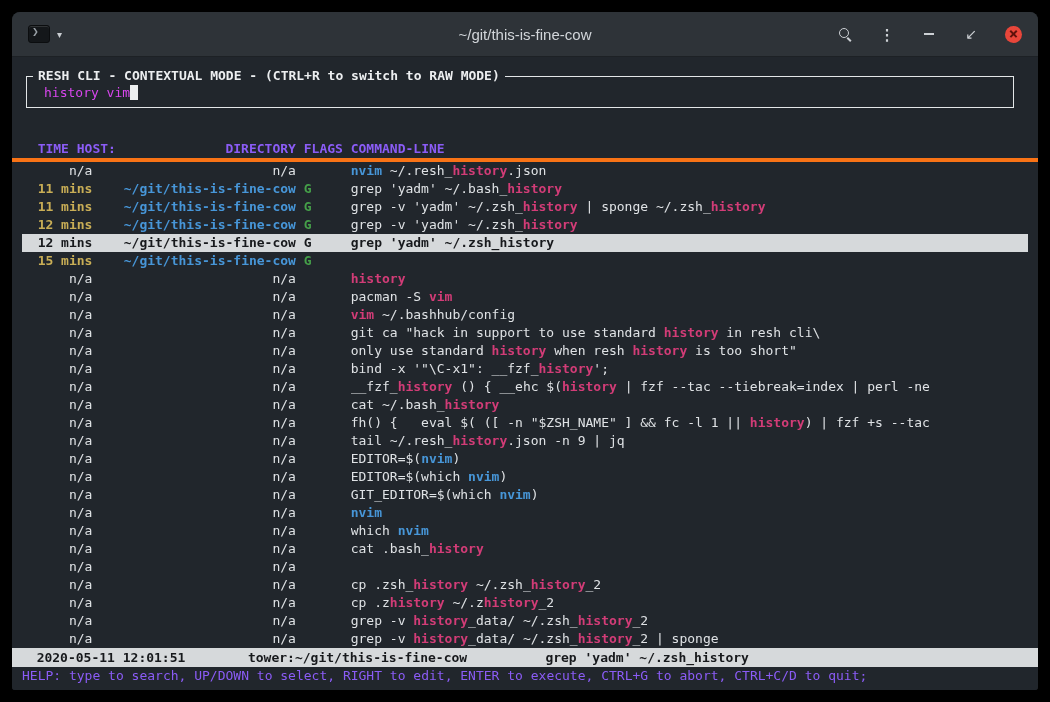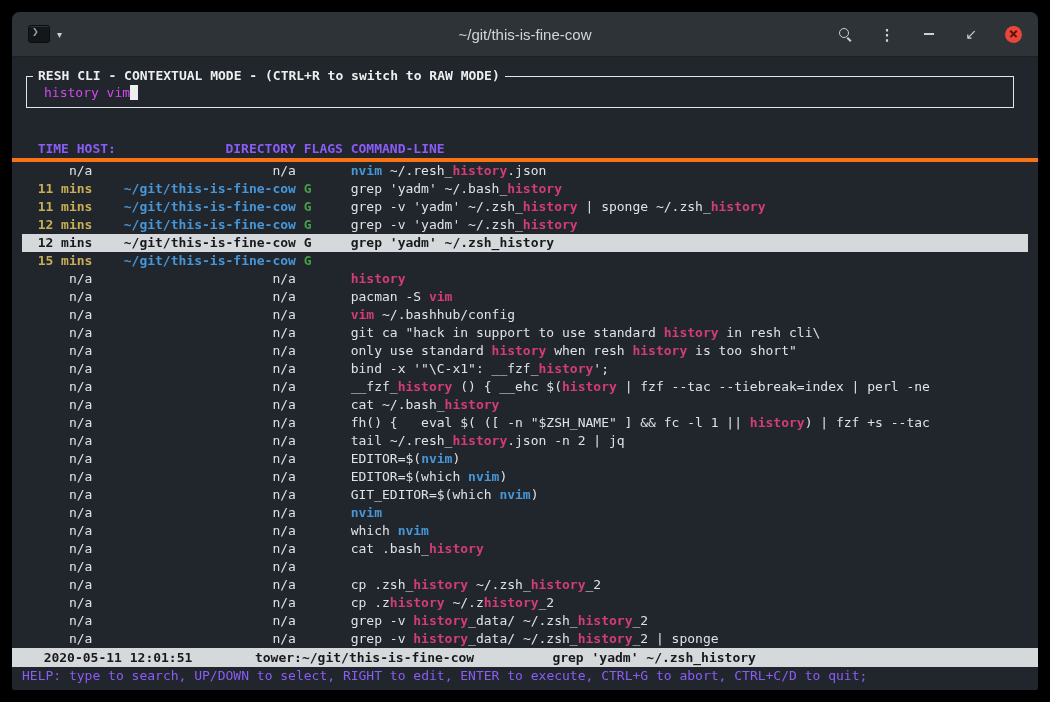--- a/index.html
+++ b/index.html
@@ -57,21 +57,21 @@
   .col-loc{flex:0 0 26ch;text-align:right;overflow:hidden;}
   .col-flags{flex:0 0 5ch;margin-left:1ch;}
   .col-cmd{margin-left:1ch;white-space:pre;flex:1;overflow:hidden;}
   .c-time{color:var(--time-yellow);font-weight:700;}
   .c-path{color:var(--command-blue);font-weight:700;}
   .c-flag{color:var(--flag-green);font-weight:700;}
   .c-match{color:var(--match-pink);font-weight:700;}
   .c-cmd{color:var(--command-blue);font-weight:700;}
   .row.selected{background:var(--selection-bg);margin:0 -10px;padding:0 10px;}
   .row.selected span{color:var(--selection-text) !important;font-weight:700;}
-  .statusbar{margin:0 -10px;padding:0 16px;background:var(--selection-bg);
+  .statusbar{margin:0 -10px;padding:0 9px;background:var(--selection-bg);
     color:var(--selection-text);font-weight:700;display:flex;white-space:pre;height:19px;
     align-items:center;}
   .sb-time{margin-left:2ch;} .sb-loc{margin-left:8ch;} .sb-cmd{margin-left:10ch;}
   .help-line{white-space:pre;color:#8b5cf6;height:18px;overflow:hidden;}
 </style>
 </head>
 <body>
 
 <div class="screen">
   <div class="window">
@@ -125,21 +125,21 @@
           <div class="row"><span class="col-time c-time">15 mins</span><span class="col-loc c-path">~/git/this-is-fine-cow</span><span class="col-flags c-flag">G</span></div>
           <div class="row"><span class="col-time">n/a</span><span class="col-loc">n/a</span><span class="col-flags c-flag"></span><span class="col-cmd"><span class="c-match">history</span></span></div>
           <div class="row"><span class="col-time">n/a</span><span class="col-loc">n/a</span><span class="col-flags c-flag"></span><span class="col-cmd"><span>pacman -S </span><span class="c-match">vim</span></span></div>
           <div class="row"><span class="col-time">n/a</span><span class="col-loc">n/a</span><span class="col-flags c-flag"></span><span class="col-cmd"><span class="c-match">vim</span><span> ~/.bashhub/config</span></span></div>
           <div class="row"><span class="col-time">n/a</span><span class="col-loc">n/a</span><span class="col-flags c-flag"></span><span class="col-cmd"><span>git ca "hack in support to use standard </span><span class="c-match">history</span><span> in resh cli\</span></span></div>
           <div class="row"><span class="col-time">n/a</span><span class="col-loc">n/a</span><span class="col-flags c-flag"></span><span class="col-cmd"><span>only use standard </span><span class="c-match">history</span><span> when resh </span><span class="c-match">history</span><span> is too short"</span></span></div>
           <div class="row"><span class="col-time">n/a</span><span class="col-loc">n/a</span><span class="col-flags c-flag"></span><span class="col-cmd"><span>bind -x '"\C-x1": __fzf_</span><span class="c-match">history</span><span>';</span></span></div>
           <div class="row"><span class="col-time">n/a</span><span class="col-loc">n/a</span><span class="col-flags c-flag"></span><span class="col-cmd"><span>__fzf_</span><span class="c-match">history</span><span> () { __ehc $(</span><span class="c-match">history</span><span> | fzf --tac --tiebreak=index | perl -ne</span></span></div>
           <div class="row"><span class="col-time">n/a</span><span class="col-loc">n/a</span><span class="col-flags c-flag"></span><span class="col-cmd"><span>cat ~/.bash_</span><span class="c-match">history</span></span></div>
           <div class="row"><span class="col-time">n/a</span><span class="col-loc">n/a</span><span class="col-flags c-flag"></span><span class="col-cmd"><span>fh() {   eval $( ([ -n "$ZSH_NAME" ] &amp;&amp; fc -l 1 || </span><span class="c-match">history</span><span>) | fzf +s --tac</span></span></div>
-          <div class="row"><span class="col-time">n/a</span><span class="col-loc">n/a</span><span class="col-flags c-flag"></span><span class="col-cmd"><span>tail ~/.resh_</span><span class="c-match">history</span><span>.json -n 2 | jq</span></span></div>
+          <div class="row"><span class="col-time">n/a</span><span class="col-loc">n/a</span><span class="col-flags c-flag"></span><span class="col-cmd"><span>tail ~/.resh_</span><span class="c-match">history</span><span>.json -n 9 | jq</span></span></div>
           <div class="row"><span class="col-time">n/a</span><span class="col-loc">n/a</span><span class="col-flags c-flag"></span><span class="col-cmd"><span>EDITOR=$(</span><span class="c-cmd">nvim</span><span>)</span></span></div>
           <div class="row"><span class="col-time">n/a</span><span class="col-loc">n/a</span><span class="col-flags c-flag"></span><span class="col-cmd"><span>EDITOR=$(which </span><span class="c-cmd">nvim</span><span>)</span></span></div>
           <div class="row"><span class="col-time">n/a</span><span class="col-loc">n/a</span><span class="col-flags c-flag"></span><span class="col-cmd"><span>GIT_EDITOR=$(which </span><span class="c-cmd">nvim</span><span>)</span></span></div>
           <div class="row"><span class="col-time">n/a</span><span class="col-loc">n/a</span><span class="col-flags c-flag"></span><span class="col-cmd"><span class="c-cmd">nvim</span></span></div>
           <div class="row"><span class="col-time">n/a</span><span class="col-loc">n/a</span><span class="col-flags c-flag"></span><span class="col-cmd"><span>which </span><span class="c-cmd">nvim</span></span></div>
           <div class="row"><span class="col-time">n/a</span><span class="col-loc">n/a</span><span class="col-flags c-flag"></span><span class="col-cmd"><span>cat .bash_</span><span class="c-match">history</span></span></div>
           <div class="row"><span class="col-time">n/a</span><span class="col-loc">n/a</span><span class="col-flags c-flag"></span></div>
           <div class="row"><span class="col-time">n/a</span><span class="col-loc">n/a</span><span class="col-flags c-flag"></span><span class="col-cmd"><span>cp .zsh_</span><span class="c-match">history</span><span> ~/.zsh_</span><span class="c-match">history</span><span>_2</span></span></div>
           <div class="row"><span class="col-time">n/a</span><span class="col-loc">n/a</span><span class="col-flags c-flag"></span><span class="col-cmd"><span>cp .z</span><span class="c-match">history</span><span> ~/.z</span><span class="c-match">history</span><span>_2</span></span></div>
           <div class="row"><span class="col-time">n/a</span><span class="col-loc">n/a</span><span class="col-flags c-flag"></span><span class="col-cmd"><span>grep -v </span><span class="c-match">history</span><span>_data/ ~/.zsh_</span><span class="c-match">history</span><span>_2</span></span></div>

